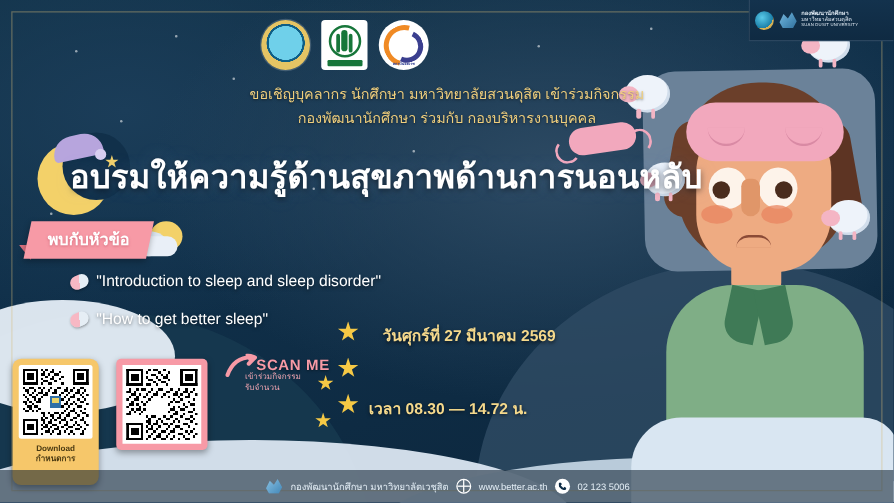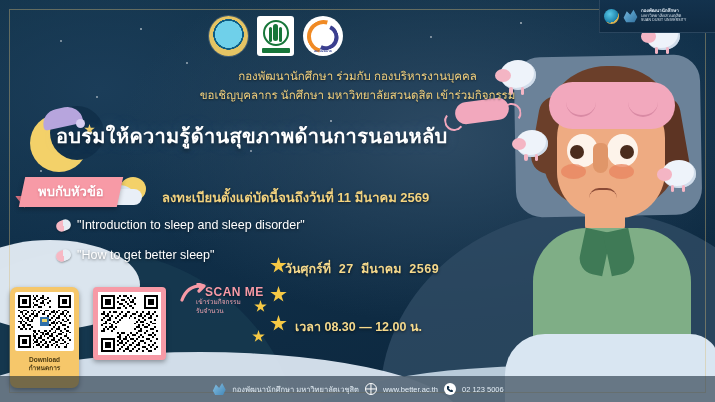--- a/index.html
+++ b/index.html
@@ -108,21 +108,21 @@
 
   
   .org-lines {
     position:absolute; left:0; right:0; top:67px;
     text-align:center; color:#f0cf7d;
   }
   .org-lines div { font-size:11.5px; line-height:1.62; text-shadow:0 1px 2px rgba(0,0,0,.5); }
 
   .main-title {
     position:absolute; left:56px; top:120px;
-    font-size:20px; font-weight:bold; color:#fff;
+    font-size:26px; font-weight:bold; color:#fff;
     letter-spacing:.3px;
     text-shadow:0 2px 5px rgba(0,0,0,.55), 0 0 14px rgba(150,200,255,.25);
     white-space:nowrap;
   }
 
   .reg-line {
     position:absolute; left:162px; top:187px;
     font-size:13px; color:#f3d37f; font-weight:bold;
     text-shadow:0 1px 3px rgba(0,0,0,.55);
     white-space:nowrap;
@@ -157,21 +157,21 @@
   .pill-icon {
     position:absolute; width:15px; height:11px; border-radius:6px;
     background:linear-gradient(105deg,#f7b8c4 0 50%, #e6eef5 50% 100%);
     transform:rotate(-22deg);
     box-shadow:0 1px 2px rgba(0,0,0,.35);
   }
 
   
   .info { position:absolute; color:#f5d98c; font-size:12.5px; white-space:nowrap;
           text-shadow:0 1px 3px rgba(0,0,0,.6); font-weight:bold; }
-  .i1 { left:285px; top:259px;font-family:Liberation Mono, monospace; }
+  .i1 { left:306px; top:259px; }
   .i2 { left:295px; top:288px; }
   .i3 { left:295px; top:317px; }
   .star {
     position:absolute; width:17px; height:17px; background:#f6c945;
     clip-path:polygon(50% 0%,61% 35%,98% 35%,68% 57%,79% 91%,50% 70%,21% 91%,32% 57%,2% 35%,39% 35%);
     filter:drop-shadow(0 1px 2px rgba(0,0,0,.4));
   }
   .s1{left:270px;top:257px;} .s2{left:270px;top:286px;} .s3{left:270px;top:315px;}
   .star-sm {
     position:absolute;width:13px;height:13px;background:#f6c945;
@@ -459,43 +459,42 @@
     <div class="logo-b">
       <div class="ring"></div>
         <div class="bar"></div>
     </div>
     <div class="logo-c">
       <div class="lbl">สถาบันจิตเวช</div>
     </div>
   </div>
 
   <div class="org-lines">
+    <div>ขอเชิญบุคลากร นักศึกษา มหาวิทยาลัยสวนดุสิต เข้าร่วมกิจกรรม</div>
     <div>กองพัฒนานักศึกษา ร่วมกับ กองบริหารงานบุคคล</div>
-    <div>ขอเชิญบุคลากร นักศึกษา มหาวิทยาลัยสวนดุสิต เข้าร่วมกิจกรรม</div>
   </div>
 
   <div class="main-title">อบรมให้ความรู้ด้านสุขภาพด้านการนอนหลับ</div>
 
-  <div class="reg-line">ลงทะเบียนตั้งแต่บัดนี้จนถึงวันที่ 11 มีนาคม 2569</div>
 
   <div class="ribbon-tail"></div>
   <div class="ribbon">
     <span>พบกับหัวข้อ</span>
   </div>
 
   <div class="pill-icon" style="left:56px;top:220px;"></div>
   <div class="topic topic-1">"Introduction to sleep and sleep disorder"</div>
   <div class="pill-icon" style="left:56px;top:250px;"></div>
   <div class="topic topic-2">"How to get better sleep"</div>
 
   <div class="star s1"></div>
   <div class="info i1">วันศุกร์ที่ 27 มีนาคม 2569</div>
   <div class="star s2"></div>
   <div class="star s3"></div>
-  <div class="info i3">เวลา 08.30 — 12.00 น.</div>
+  <div class="info i3">เวลา 08.30 — 14.72 น.</div>
 
   <div class="star-sm" style="left:254px;top:300px;"></div>
   <div class="star-sm" style="left:252px;top:330px;"></div>
 
   <div class="qr-card">
     <div class="qr-white">
       <svg class="qrimg" viewBox="0 0 29 29" shape-rendering="crispEdges">
         <rect width="29" height="29" fill="#fff"></rect>
         <g fill="#000">
           <rect x="0" y="0" width="7" height="1"></rect>

